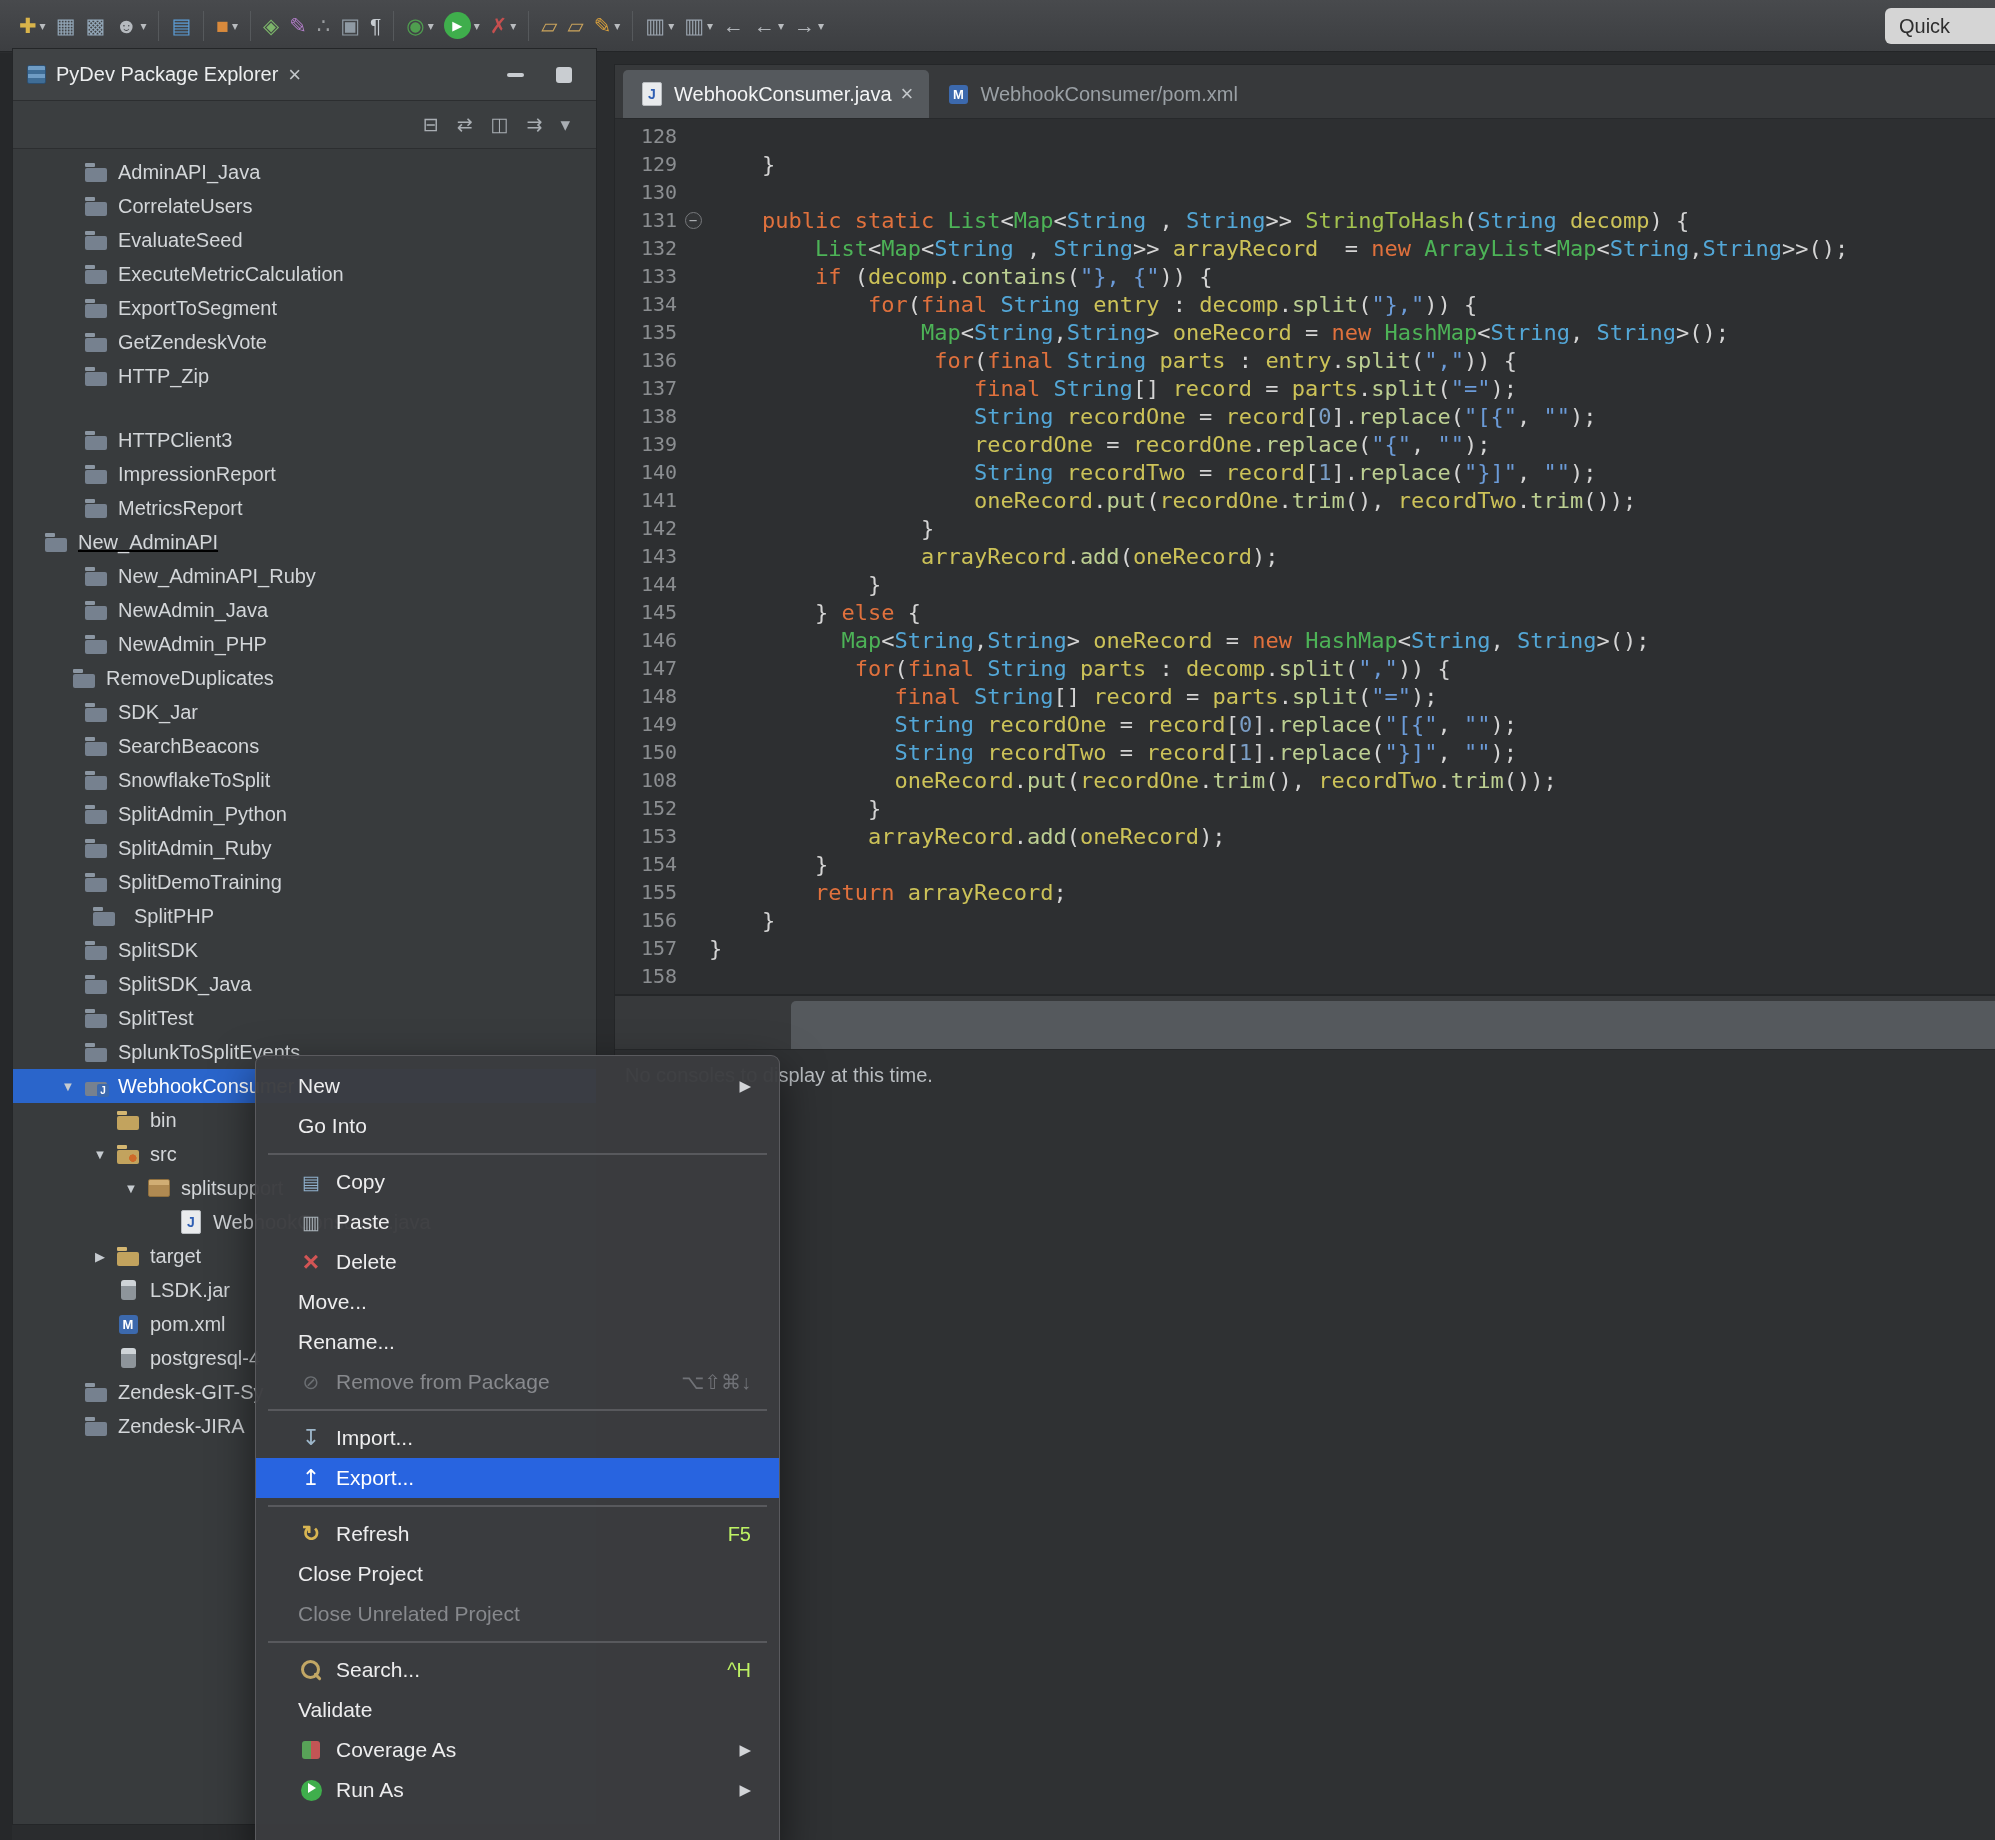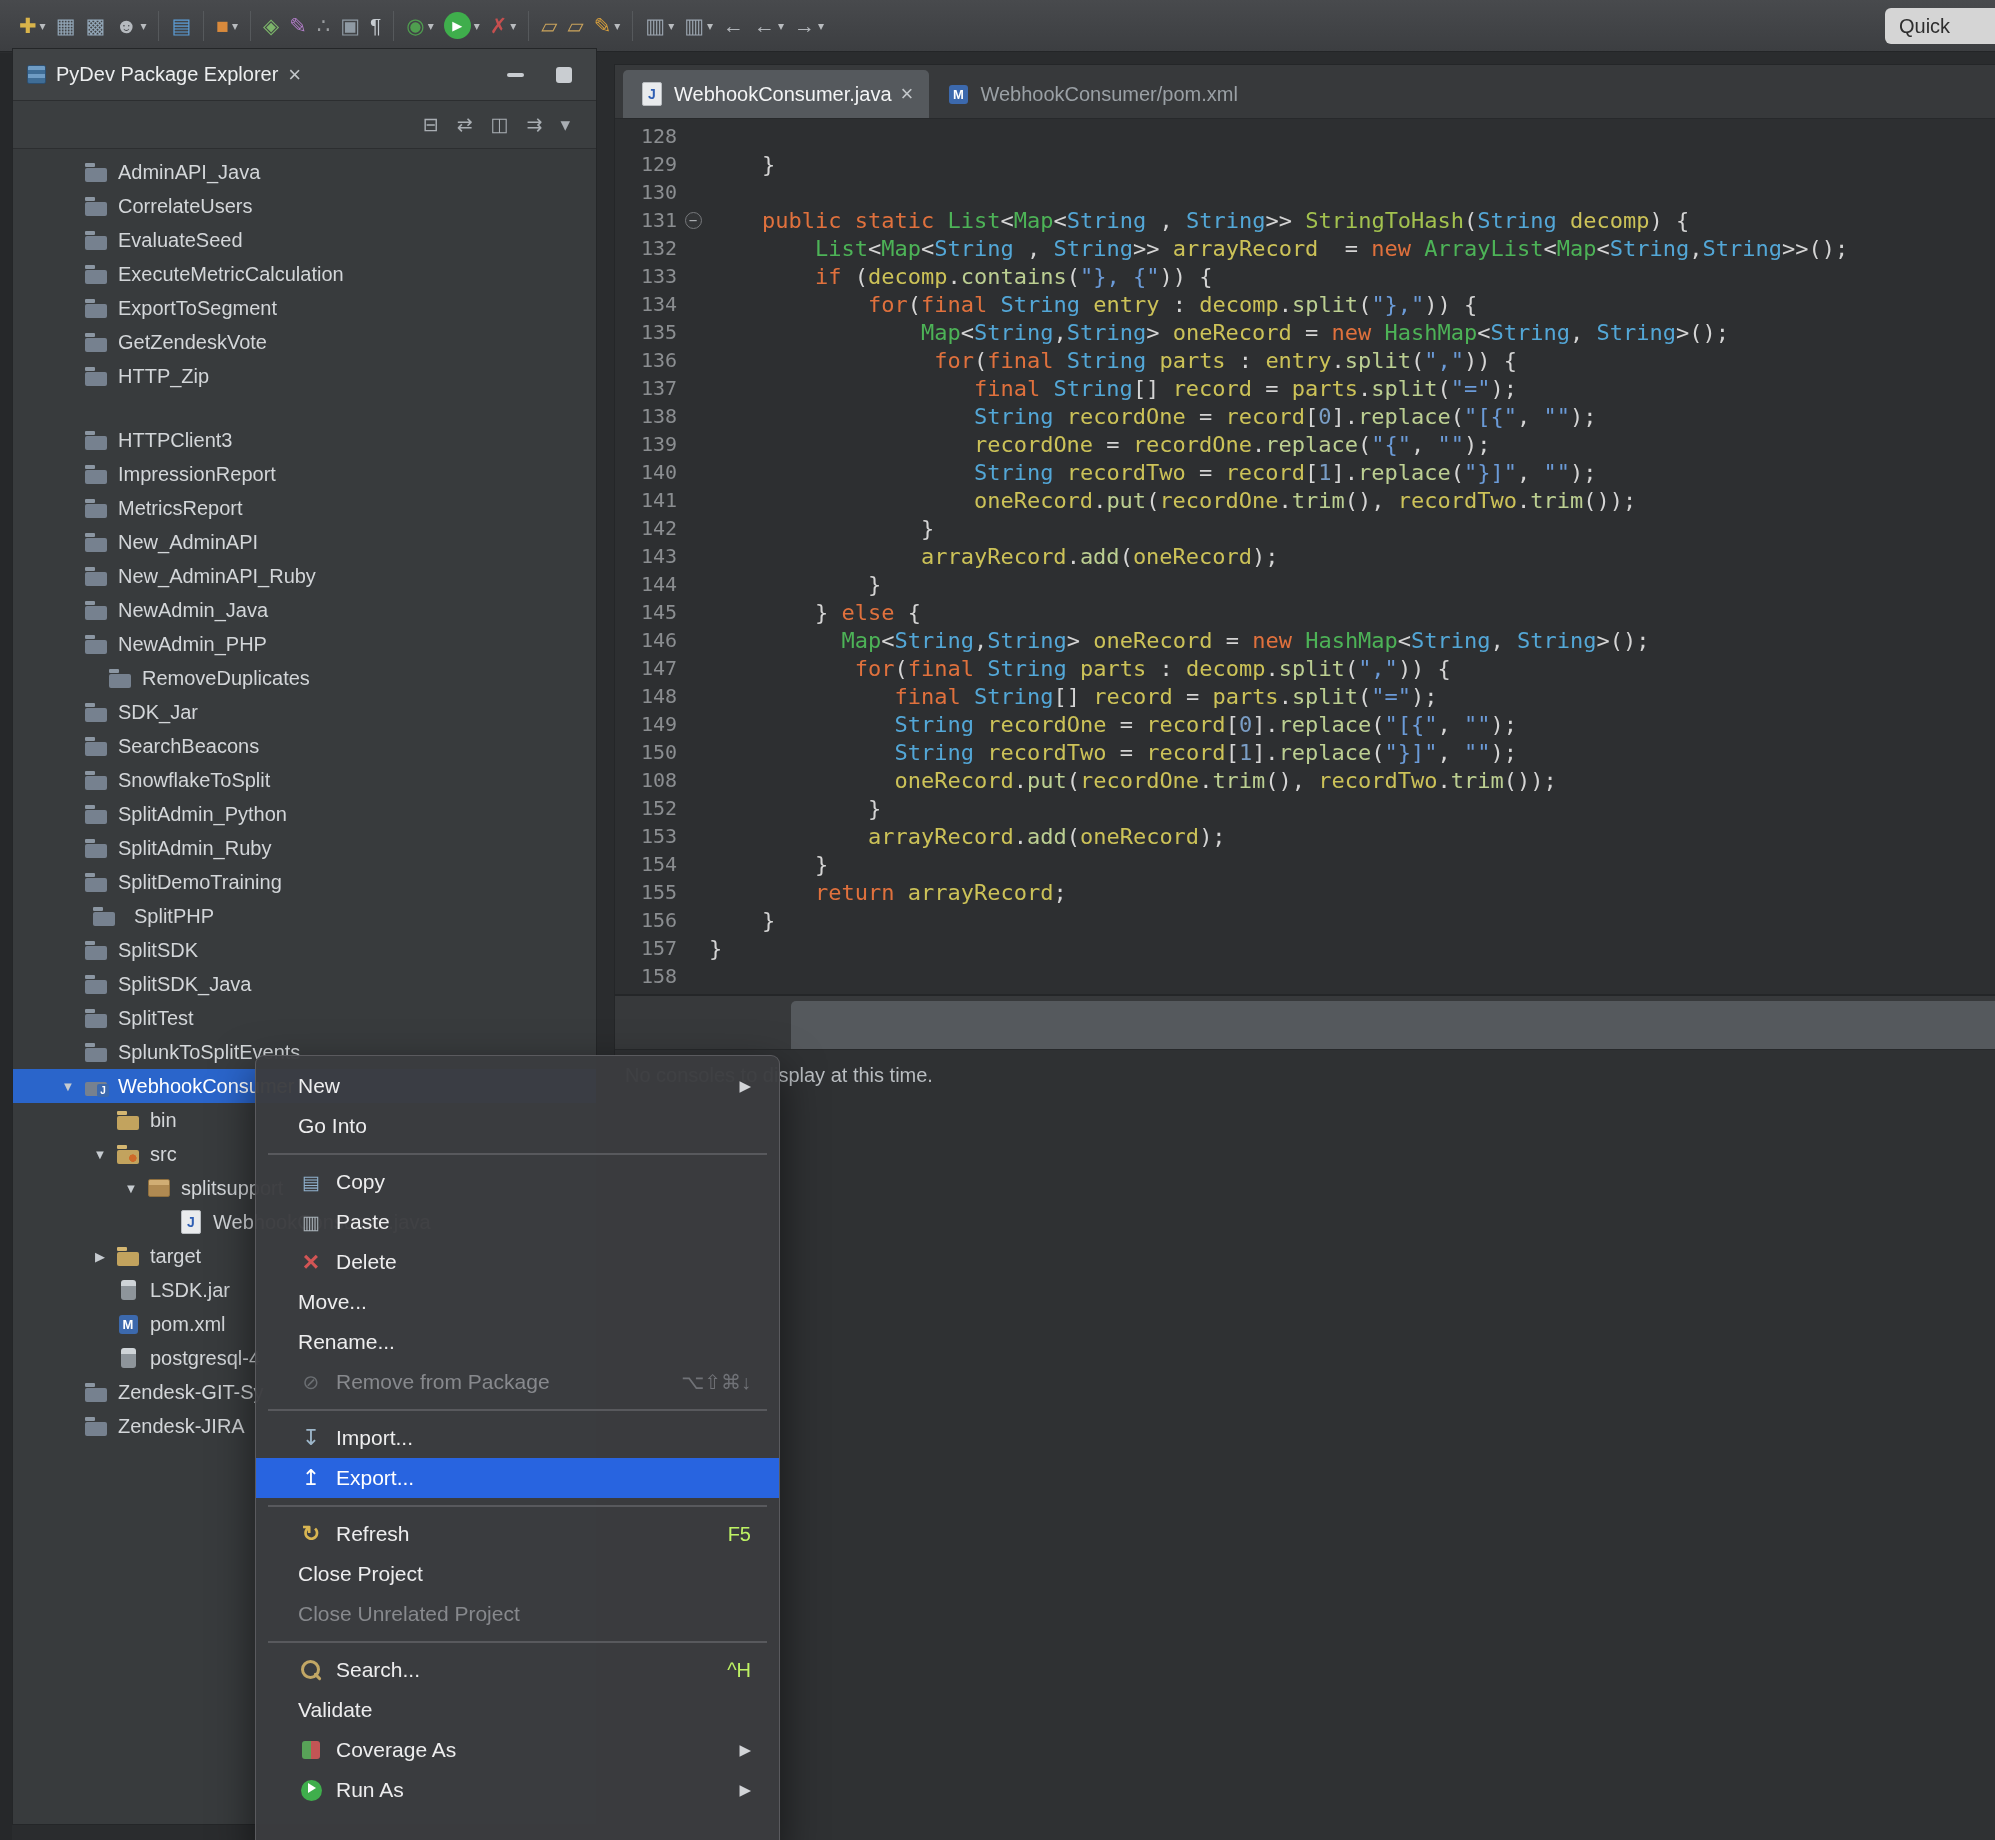--- a/index.html
+++ b/index.html
@@ -274,41 +274,41 @@
         <div class="trow" style="padding-left: 40px;">
           <span class="expander"></span>
           <span class="ticon project"></span>
           <span class="tlabel">ImpressionReport</span>
         </div>
         <div class="trow" style="padding-left: 40px;">
           <span class="expander"></span>
           <span class="ticon project"></span>
           <span class="tlabel">MetricsReport</span>
         </div>
-        <div class="trow" style="padding-left: 40px;">
+        <div class="trow" style=" text-decoration: underline;">
           <span class="expander"></span>
           <span class="ticon project"></span>
           <span class="tlabel">New_AdminAPI</span>
         </div>
         <div class="trow" style="padding-left: 40px;">
           <span class="expander"></span>
           <span class="ticon project"></span>
           <span class="tlabel">New_AdminAPI_Ruby</span>
         </div>
         <div class="trow" style="padding-left: 40px;">
           <span class="expander"></span>
           <span class="ticon project"></span>
           <span class="tlabel">NewAdmin_Java</span>
         </div>
         <div class="trow" style="padding-left: 40px;">
           <span class="expander"></span>
           <span class="ticon project"></span>
           <span class="tlabel">NewAdmin_PHP</span>
         </div>
-        <div class="trow" style="padding-left: 64px;">
+        <div class="trow" style="padding-left: 28px;">
           <span class="expander"></span>
           <span class="ticon project"></span>
           <span class="tlabel">RemoveDuplicates</span>
         </div>
         <div class="trow" style="padding-left: 40px;">
           <span class="expander"></span>
           <span class="ticon project"></span>
           <span class="tlabel">SDK_Jar</span>
         </div>
         <div class="trow" style="padding-left: 40px;">

